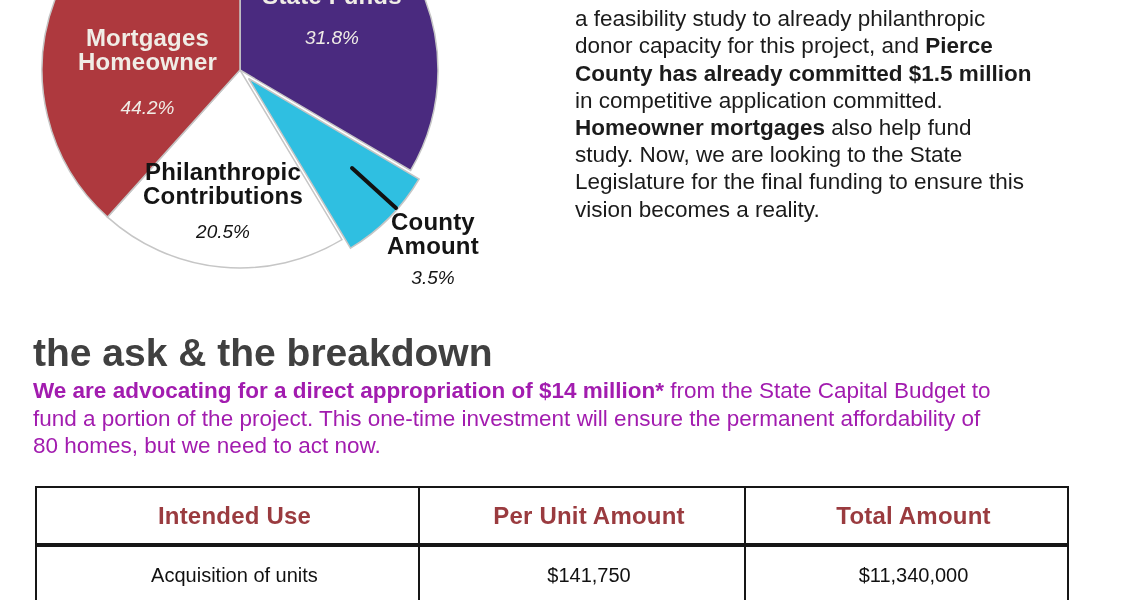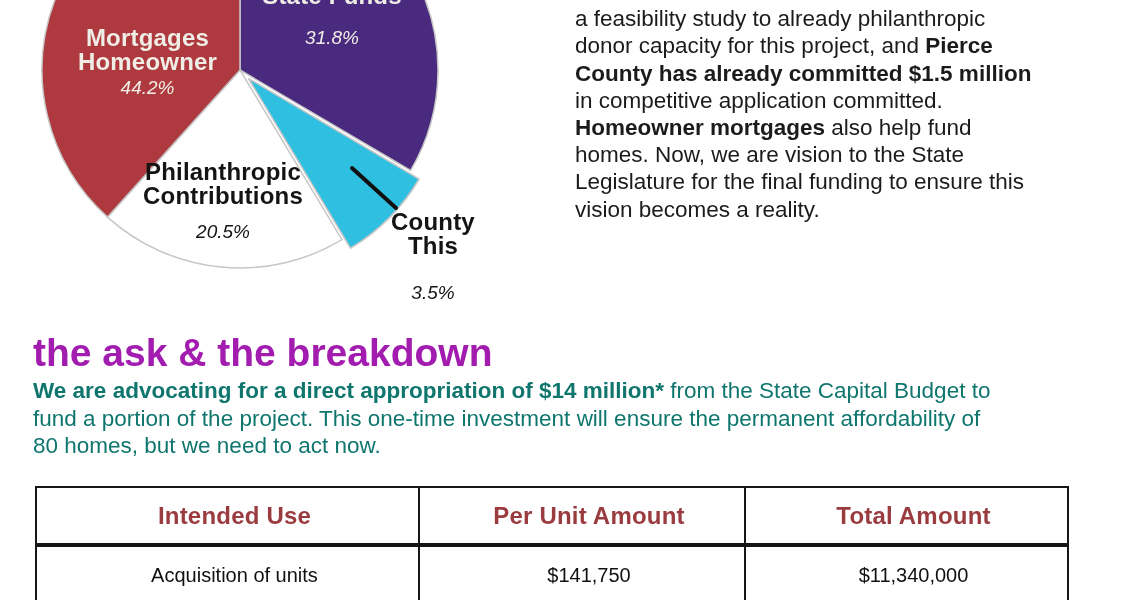--- a/index.html
+++ b/index.html
@@ -11,38 +11,38 @@
 
   
   .pie-wrap{position:absolute;left:0;top:0;width:560px;height:312px;}
   .pie-wrap svg{position:absolute;left:0;top:0;}
   .plabel{position:absolute;text-align:center;}
   .pl-bold{font-weight:bold;font-size:24px;line-height:24px;letter-spacing:.2px;}
   .pl-pct{font-style:italic;font-size:19px;line-height:20px;}
   .light{color:#F0EDE6;}
   .dark{color:#141414;}
   .plabel-homeowner{left:40px;top:26px;width:215px;}
-  .plabel-homeowner .pl-pct{margin-top:4px;}
+  .plabel-homeowner .pl-pct{margin-top:24px;}
   .plabel-state{left:233px;top:-16px;width:198px;}
   .plabel-state .pl-pct{margin-top:20px;}
   .plabel-phil{left:95px;top:160px;width:256px;}
   .plabel-phil .pl-pct{margin-top:14px;}
   .plabel-county{left:352px;top:210px;width:162px;}
-  .plabel-county .pl-pct{margin-top:25px;}
+  .plabel-county .pl-pct{margin-top:10px;}
 
   
   .intro{position:absolute;left:575px;top:-22px;width:540px;
     font-size:22.5px;line-height:27.2px;color:#1b1b1b;}
   .intro .line{white-space:nowrap;}
 
   
   .ask-heading{position:absolute;left:33px;top:331px;margin:0;
-    font-size:39px;line-height:44px;font-weight:bold;color:#a21caf;}
+    font-size:39px;line-height:44px;font-weight:bold;color:#404040;}
   .ask-par{position:absolute;left:33px;top:377px;width:1080px;
-    font-size:22.5px;line-height:27.5px;color:#0f766e;}
+    font-size:22.5px;line-height:27.5px;color:#a21caf;}
   .ask-par .line{white-space:nowrap;}
 
   
   .breakdown{position:absolute;left:35px;top:486px;width:1032px;
     border-collapse:collapse;table-layout:fixed;}
   .breakdown th,.breakdown td{border:2px solid #161616;text-align:center;vertical-align:middle;padding-left:15px;}
   .breakdown th{height:53px;color:#9A3B3F;font-size:24px;font-weight:bold;
     border-bottom-width:4px;letter-spacing:.2px;}
   .breakdown td{height:54px;font-size:20px;color:#111111;}
 </style>
@@ -72,33 +72,33 @@
     </div>
 
     <div class="plabel plabel-phil">
       <div class="pl-bold dark">Philanthropic</div>
       <div class="pl-bold dark">Contributions</div>
       <div class="pl-pct dark">20.5%</div>
     </div>
 
     <div class="plabel plabel-county">
       <div class="pl-bold dark">County</div>
-      <div class="pl-bold dark">This</div>
+      <div class="pl-bold dark">Amount</div>
       <div class="pl-pct dark">3.5%</div>
     </div>
   </div>
 
   <div class="intro">
       <div class="line"><span>Tacoma Habitat hired a consultant to conduct</span></div>
       <div class="line"><span>a feasibility study to already philanthropic</span></div>
       <div class="line"><span>donor capacity for this project, and </span><b>Pierce</b></div>
       <div class="line"><b>County has already committed $1.5 million</b></div>
       <div class="line"><span>in competitive application committed.</span></div>
       <div class="line"><b>Homeowner mortgages</b><span> also help fund</span></div>
-      <div class="line"><span>homes. Now, we are vision to the State</span></div>
+      <div class="line"><span>study. Now, we are looking to the State</span></div>
       <div class="line"><span>Legislature for the final funding to ensure this</span></div>
       <div class="line"><span>vision becomes a reality.</span></div>
     </div>
 
   <h1 class="ask-heading">the ask &amp; the breakdown</h1>
   <div class="ask-par">
       <div class="line"><b>We are advocating for a direct appropriation of $14 million*</b><span> from the State Capital Budget to</span></div>
       <div class="line"><span>fund a portion of the project. This one-time investment will ensure the permanent affordability of</span></div>
       <div class="line"><span>80 homes, but we need to act now.</span></div>
     </div>

